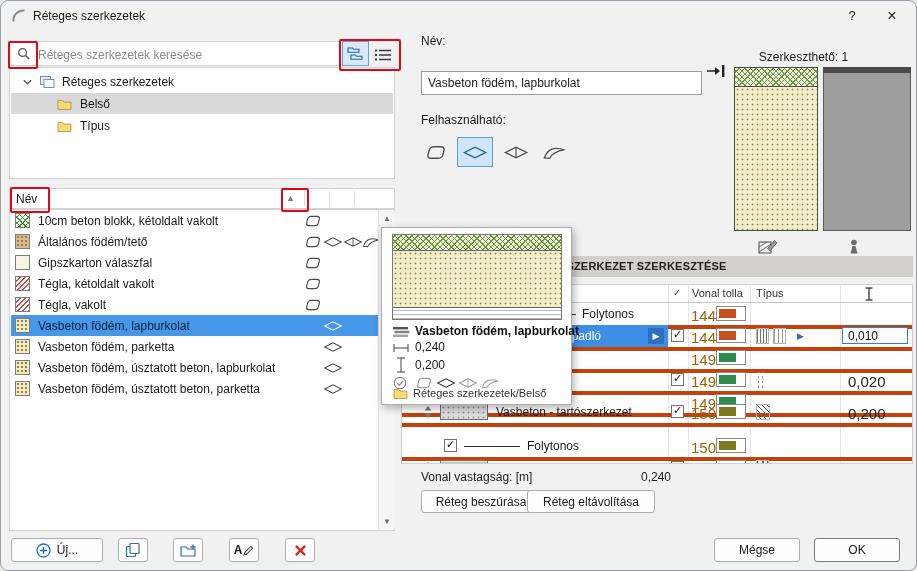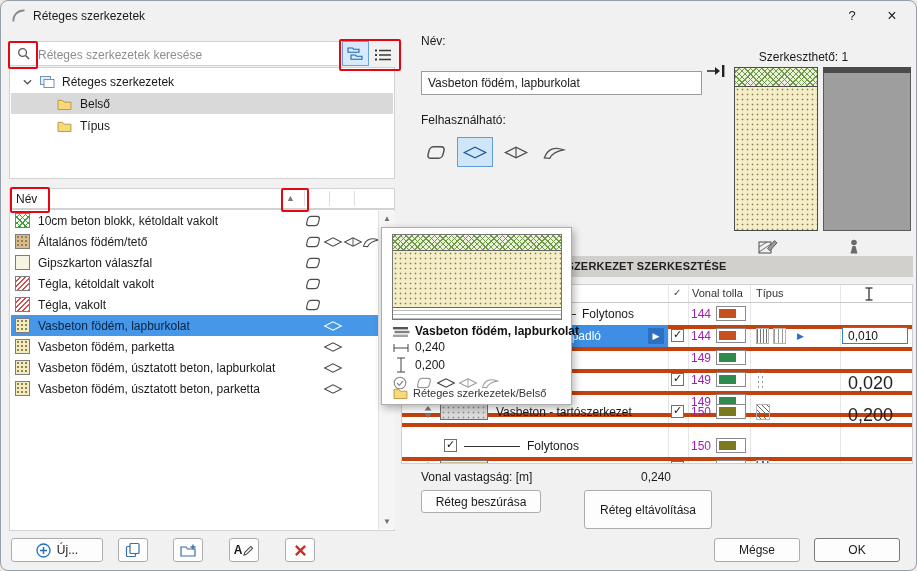--- a/index.html
+++ b/index.html
@@ -47,26 +47,26 @@
   .sechdr{position:absolute;background:#d2d0cc;color:#222;font-size:11px;font-weight:bold;
           letter-spacing:.2px;line-height:21px;padding-left:8px;box-sizing:border-box;white-space:nowrap;overflow:hidden;}
   
   #tbl{position:absolute;left:400px;top:283px;width:512px;height:180px;background:#fff;
        border:1px solid #cfcfcf;box-sizing:border-box;overflow:hidden;}
   .colline{position:absolute;top:0;bottom:0;width:1px;background:#e6e6e6;}
   .thead{position:absolute;left:0;top:0;width:100%;height:18px;border-bottom:1px solid #c9c9c9;box-sizing:border-box;}
   .hlabel{position:absolute;top:2px;font-size:11px;color:#333;white-space:nowrap;}
   .trw{position:absolute;left:0;width:510px;height:22px;border-bottom:4px solid #c2410c;}
   .selband{position:absolute;left:0;top:0;width:266px;height:22px;}
-  .pen{position:absolute;left:289px;top:4px;font-size:12px;color:#a21caf;}
+  .pen{position:absolute;left:289px;top:4px;font-size:15px;color:#a16207;}
   .pensw{position:absolute;left:314px;top:3px;width:30px;height:15px;border:1px solid #8a8a8a;background:#fff;box-sizing:border-box;}
   .penswi{position:absolute;left:2px;top:2px;width:17px;height:9px;}
   .cb{position:absolute;width:13px;height:13px;background:#fff;border:1px solid #707070;box-sizing:border-box;}
   .cb::after{content:"✓";position:absolute;left:1px;top:-2px;font-size:11px;color:#111;}
-  .thv{position:absolute;left:446px;top:4px;font-size:18px;color:#222;}
+  .thv{position:absolute;left:446px;top:4px;font-size:15px;color:#222;}
   .tpbox{position:absolute;top:3px;width:13px;height:16px;border:1px solid #b5b5b5;box-sizing:border-box;
          background:repeating-linear-gradient(90deg,#777 0 1px,transparent 1px 3px);}
   .tpbox.light{background:repeating-linear-gradient(90deg,#999 0 1px,transparent 1px 4px);}
   .tpdash{position:absolute;top:3px;width:7px;height:16px;
           background:repeating-linear-gradient(0deg,#999 0 2px,transparent 2px 5px) 0 0/1px 100% no-repeat,
                      repeating-linear-gradient(0deg,#999 0 2px,transparent 2px 5px) 4px 0/1px 100% no-repeat;}
   .tphatch{position:absolute;top:3px;width:14px;height:16px;border:1px solid #b5b5b5;box-sizing:border-box;
            background:repeating-linear-gradient(45deg,transparent 0 2.5px,#666 2.5px 3.5px);}
   .tpbars{position:absolute;top:3px;width:13px;height:16px;border:1px solid #b5b5b5;box-sizing:border-box;
           background:repeating-linear-gradient(90deg,#666 0 1.5px,transparent 1.5px 5px);}
@@ -514,21 +514,21 @@
       <span class="tpbars" style="left:354px"></span>
       <span class="thv">0,010</span>
     </div>
   </div>
 
   <span class="a txt" style="left:420px;top:469px">Vonal vastagság: [m]</span>
   <span class="a txt" style="left:640px;top:469px">0,240</span>
   <div class="btn" style="left:420px;top:489px;width:120px;height:23px">
     <span>Réteg beszúrása</span>
   </div>
-  <div class="btn" style="left:583px;top:489px;width:128px;height:39px">
+  <div class="btn" style="left:526px;top:489px;width:128px;height:23px">
     <span>Réteg eltávolítása</span>
   </div>
 
   <div class="btn" style="left:713px;top:537px;width:86px">
     <span>Mégse</span>
   </div>
   <div class="btn" style="left:813px;top:537px;width:86px;border-color:#7a7a7a">
     <span>OK</span>
   </div>
 

